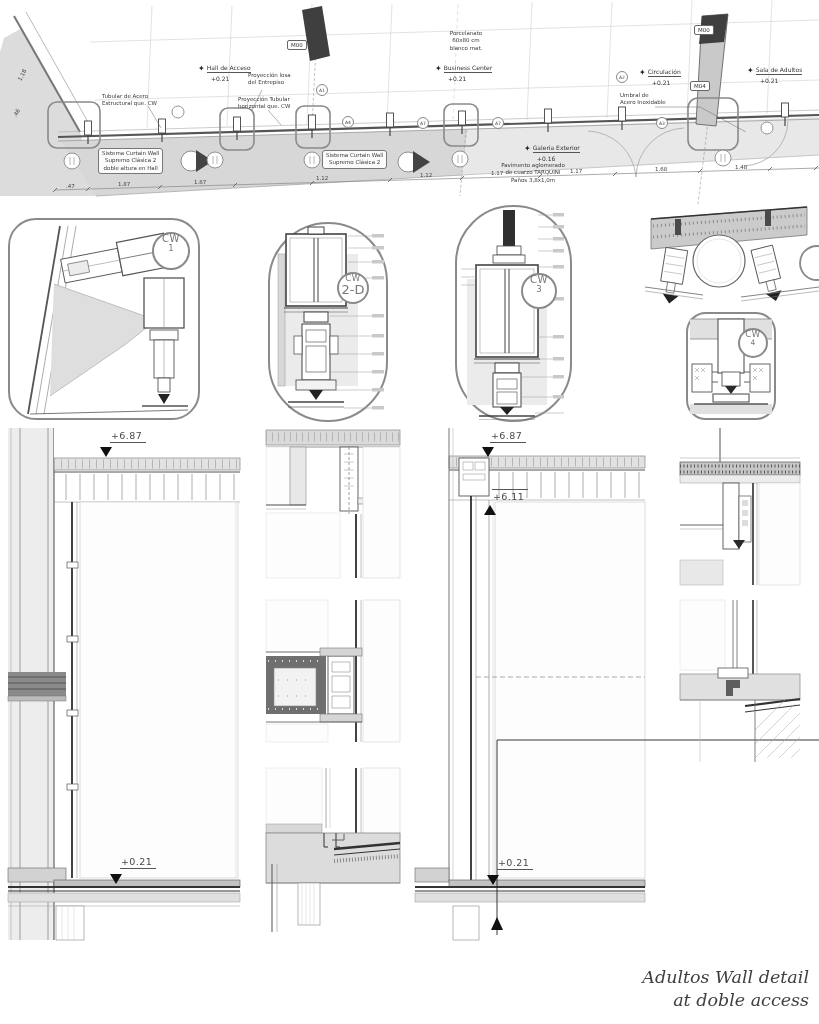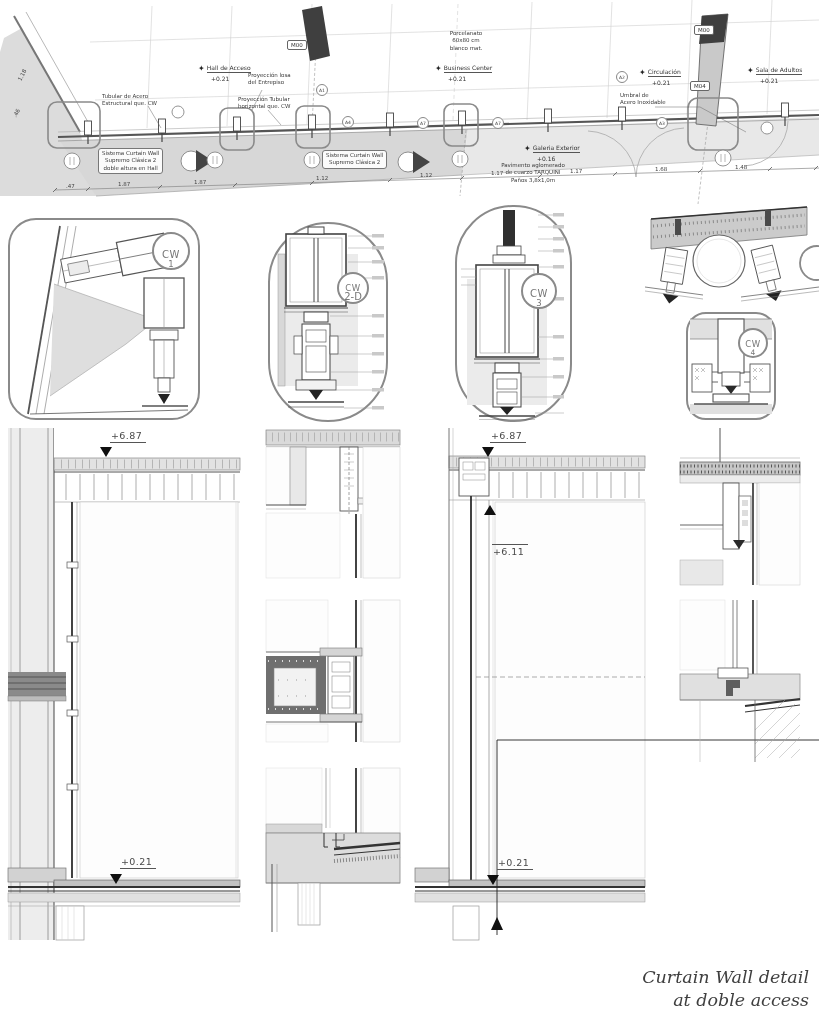--- a/index.html
+++ b/index.html
@@ -14,21 +14,21 @@
   .room .star{font-size:8px;margin-right:2px;vertical-align:-1px;color:#222}
   .room .rname{border-bottom:1px solid #555;padding-bottom:1px}
   .room .rlevel{display:block;margin-left:13px}
   .tag{position:absolute;font-size:5.5px;border:1px solid #666;border-radius:2px;
     padding:0 3px;background:#fff;color:#333;line-height:1.5}
   .bub{position:absolute;width:12px;height:12px;border:1px solid #888;border-radius:50%;
     font-size:4.5px;display:flex;align-items:center;justify-content:center;color:#444;background:#fff}
   .dim{position:absolute;font-size:5.5px;color:#444}
   .ldim{position:absolute;font-size:5.5px;color:#444;transform:rotate(-62deg)}
   .cwc{position:absolute;border:2px solid #8a8a8a;border-radius:50%;background:#fff;
-    display:flex;flex-direction:column;align-items:center;justify-content:flex-end;color:#777;line-height:1}
+    display:flex;flex-direction:column;align-items:center;justify-content:flex-start;color:#777;line-height:1}
   .cwc .code{font-size:10px;letter-spacing:.5px}
   .cwc .num{font-size:8.5px}
   .lvl{position:absolute;font-size:9.5px;color:#4a4a4a;letter-spacing:.4px;
     border-bottom:1px solid #555;padding:0 4px 1px 1px;background:transparent}
   .lvl.topline{border-bottom:none;border-top:1px solid #555;padding:1px 4px 0 1px}
   .td,.tu{position:absolute;width:0;height:0;border-left:6px solid transparent;border-right:6px solid transparent}
   .td{border-top:10px solid #101010}
   .tu{border-bottom:10px solid #101010}
   .callout-frame{position:absolute;border:2.5px solid #8a8a8a;background:#fff}
   .title{position:absolute;right:10px;top:966px;text-align:right;
@@ -286,21 +286,21 @@
     <rect x="102" y="90" width="12" height="3.5"></rect>
       <rect x="102" y="110" width="12" height="3.5"></rect>
     <rect x="102" y="128" width="12" height="3.5"></rect>
       <rect x="102" y="146" width="12" height="3.5"></rect>
     <rect x="102" y="164" width="12" height="3.5"></rect>
       <rect x="102" y="182" width="12" height="3.5"></rect>
   </g>
 </svg>
 <div class="cwc" style="left:337px;top:272px;width:32px;height:32px">
   <span class="code" style="font-size:8.5px">CW</span>
-    <span class="num" style="font-size:10px">2-D</span>
+    <span class="num" style="font-size:13px">2-D</span>
 </div>
 
 <div class="callout-frame" style="left:455px;top:205px;width:117px;height:217px;border-radius:58px"></div>
 <svg class="layer clip" style="left:457px;top:207px" width="113" height="213" viewBox="0 0 113 213">
   <rect x="10" y="72" width="80" height="126" fill="#ebebeb"></rect>
   <rect x="46" y="3" width="12" height="36" fill="#2f2f2f"></rect>
   <g fill="none" stroke="#444" stroke-width="1">
     <rect x="40" y="39" width="24" height="9" fill="#fff" stroke-width="0.8"></rect>
     <rect x="36" y="48" width="32" height="8" fill="#fff" stroke-width="0.8"></rect>
     <rect x="19" y="58" width="62" height="92" stroke-width="1.6" fill="#fff"></rect>
@@ -556,20 +556,20 @@
   <line x1="285" y1="272" x2="285" y2="334" stroke="#bbb" stroke-width="0.6"></line>
 </svg>
 
 <span class="lvl" style="left:110px;top:430px">+6.87</span>
 <span class="td" style="left:100px;top:447px"></span>
 <span class="lvl" style="left:120px;top:856px">+0.21</span>
 <span class="td" style="left:110px;top:874px"></span>
 <span class="lvl" style="left:490px;top:430px">+6.87</span>
 <span class="td" style="left:482px;top:447px"></span>
 <span class="tu" style="left:484px;top:505px"></span>
-<span class="lvl topline" style="left:492px;top:544px">+6.11</span>
+<span class="lvl topline" style="left:492px;top:489px">+6.11</span>
 <span class="lvl" style="left:497px;top:857px">+0.21</span>
 <span class="td" style="left:487px;top:875px"></span>
 
 <div class="title">
-  <div>Curtain Wall detail</div>
+  <div>Adultos Wall detail</div>
   <div>at doble access</div>
 </div>
 
 </body></html>

